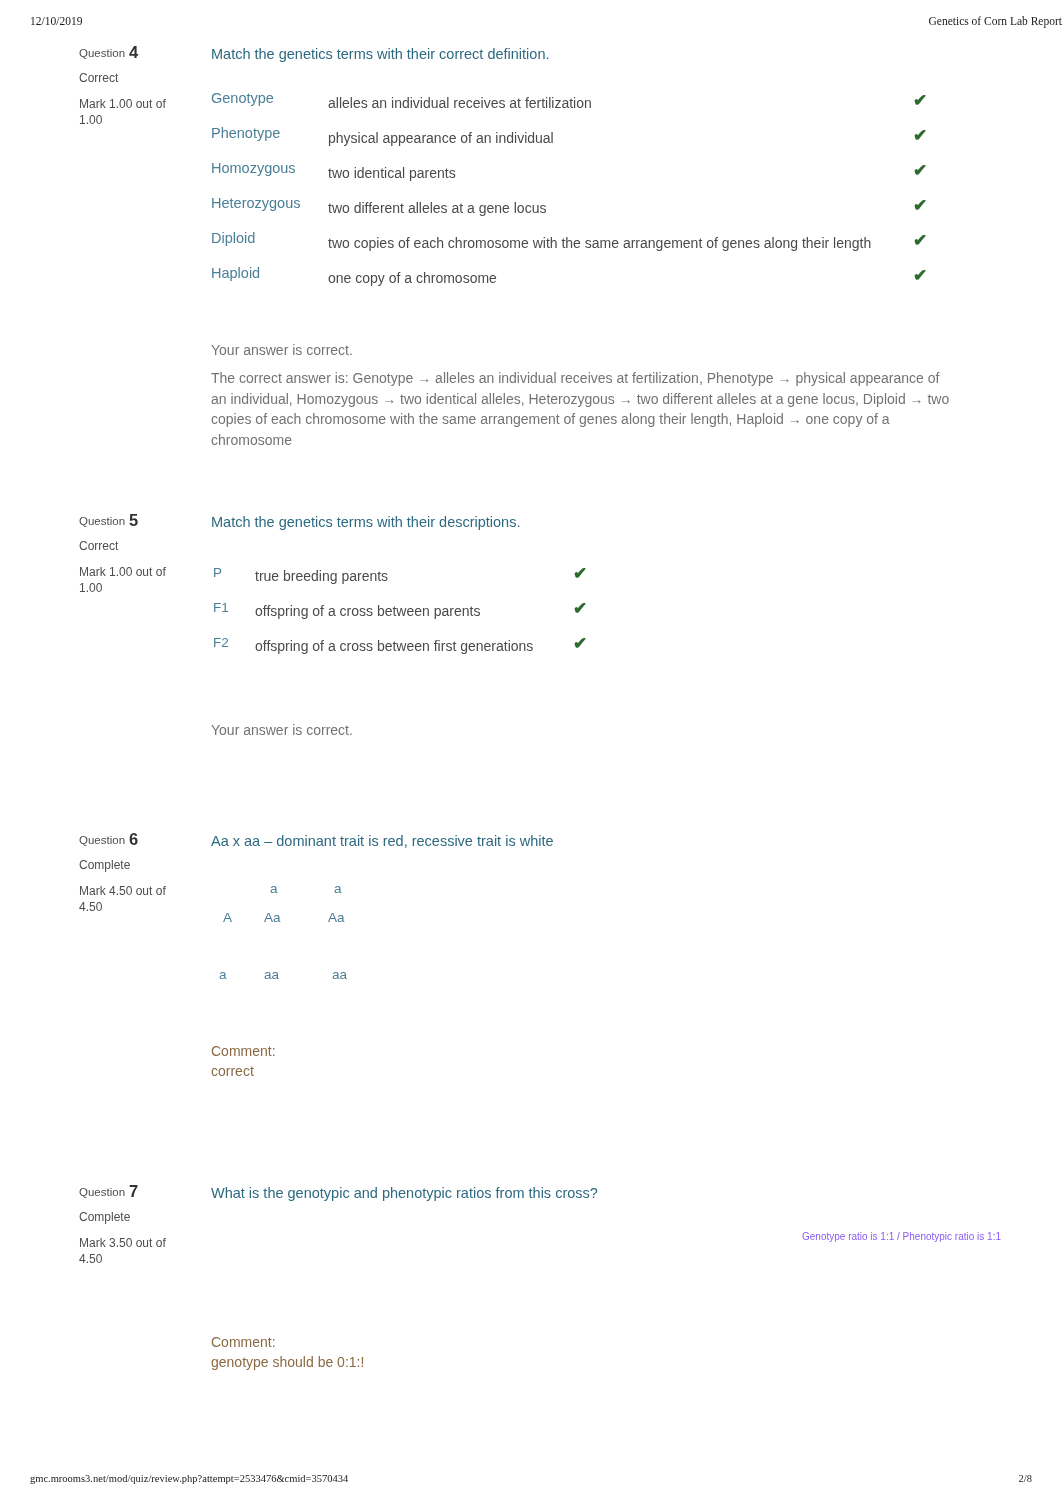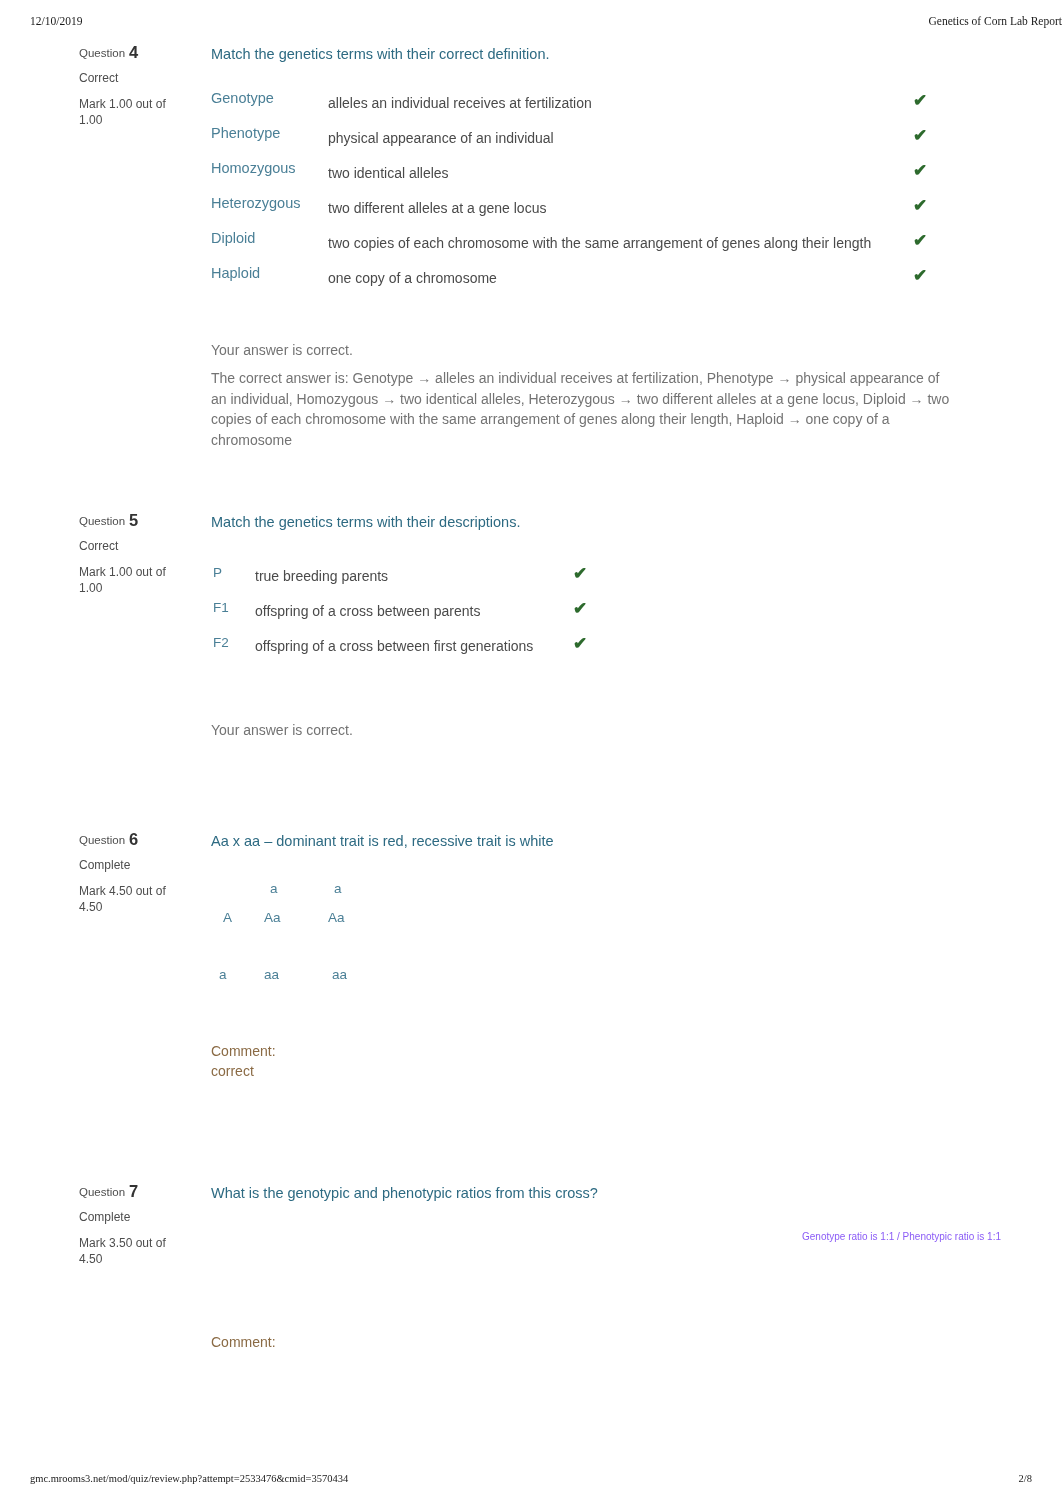--- a/index.html
+++ b/index.html
@@ -246,21 +246,21 @@
         <span class="defn">alleles an individual receives at fertilization</span>
         <span class="tick">✔</span>
       </div>
       <div class="match-row">
         <span class="term">Phenotype</span>
         <span class="defn">physical appearance of an individual</span>
         <span class="tick">✔</span>
       </div>
       <div class="match-row">
         <span class="term">Homozygous</span>
-        <span class="defn">two identical alleles</span>
+        <span class="defn">two identical parents</span>
         <span class="tick">✔</span>
       </div>
       <div class="match-row">
         <span class="term">Heterozygous</span>
         <span class="defn">two different alleles at a gene locus</span>
         <span class="tick">✔</span>
       </div>
       <div class="match-row">
         <span class="term">Diploid</span>
         <span class="defn">two copies of each chromosome with the same arrangement of genes along their length</span>
@@ -351,20 +351,21 @@
     </div>
     <div class="qstate">Complete</div>
     <div class="qmark">Mark 3.50 out of 4.50</div>
   </div>
   <div class="qbody">
     <p class="qtext">What is the genotypic and phenotypic ratios from this cross?</p>
     <p class="ans-text" style="margin-top:24px;">Genotype ratio is 1:1 / Phenotypic ratio is 1:1</p>
 
     <div class="comment" style="margin-top:85px;">
       <p class="cm-label">Comment:</p>
+      <p class="cm-text">genotype should be 0:1:!</p>
     </div>
   </div>
 </div>
 
 <div class="print-footer">
   <span class="pf-url">gmc.mrooms3.net/mod/quiz/review.php?attempt=2533476&amp;cmid=3570434</span>
   <span class="pf-page">2/8</span>
 </div>
 
 </body></html>

